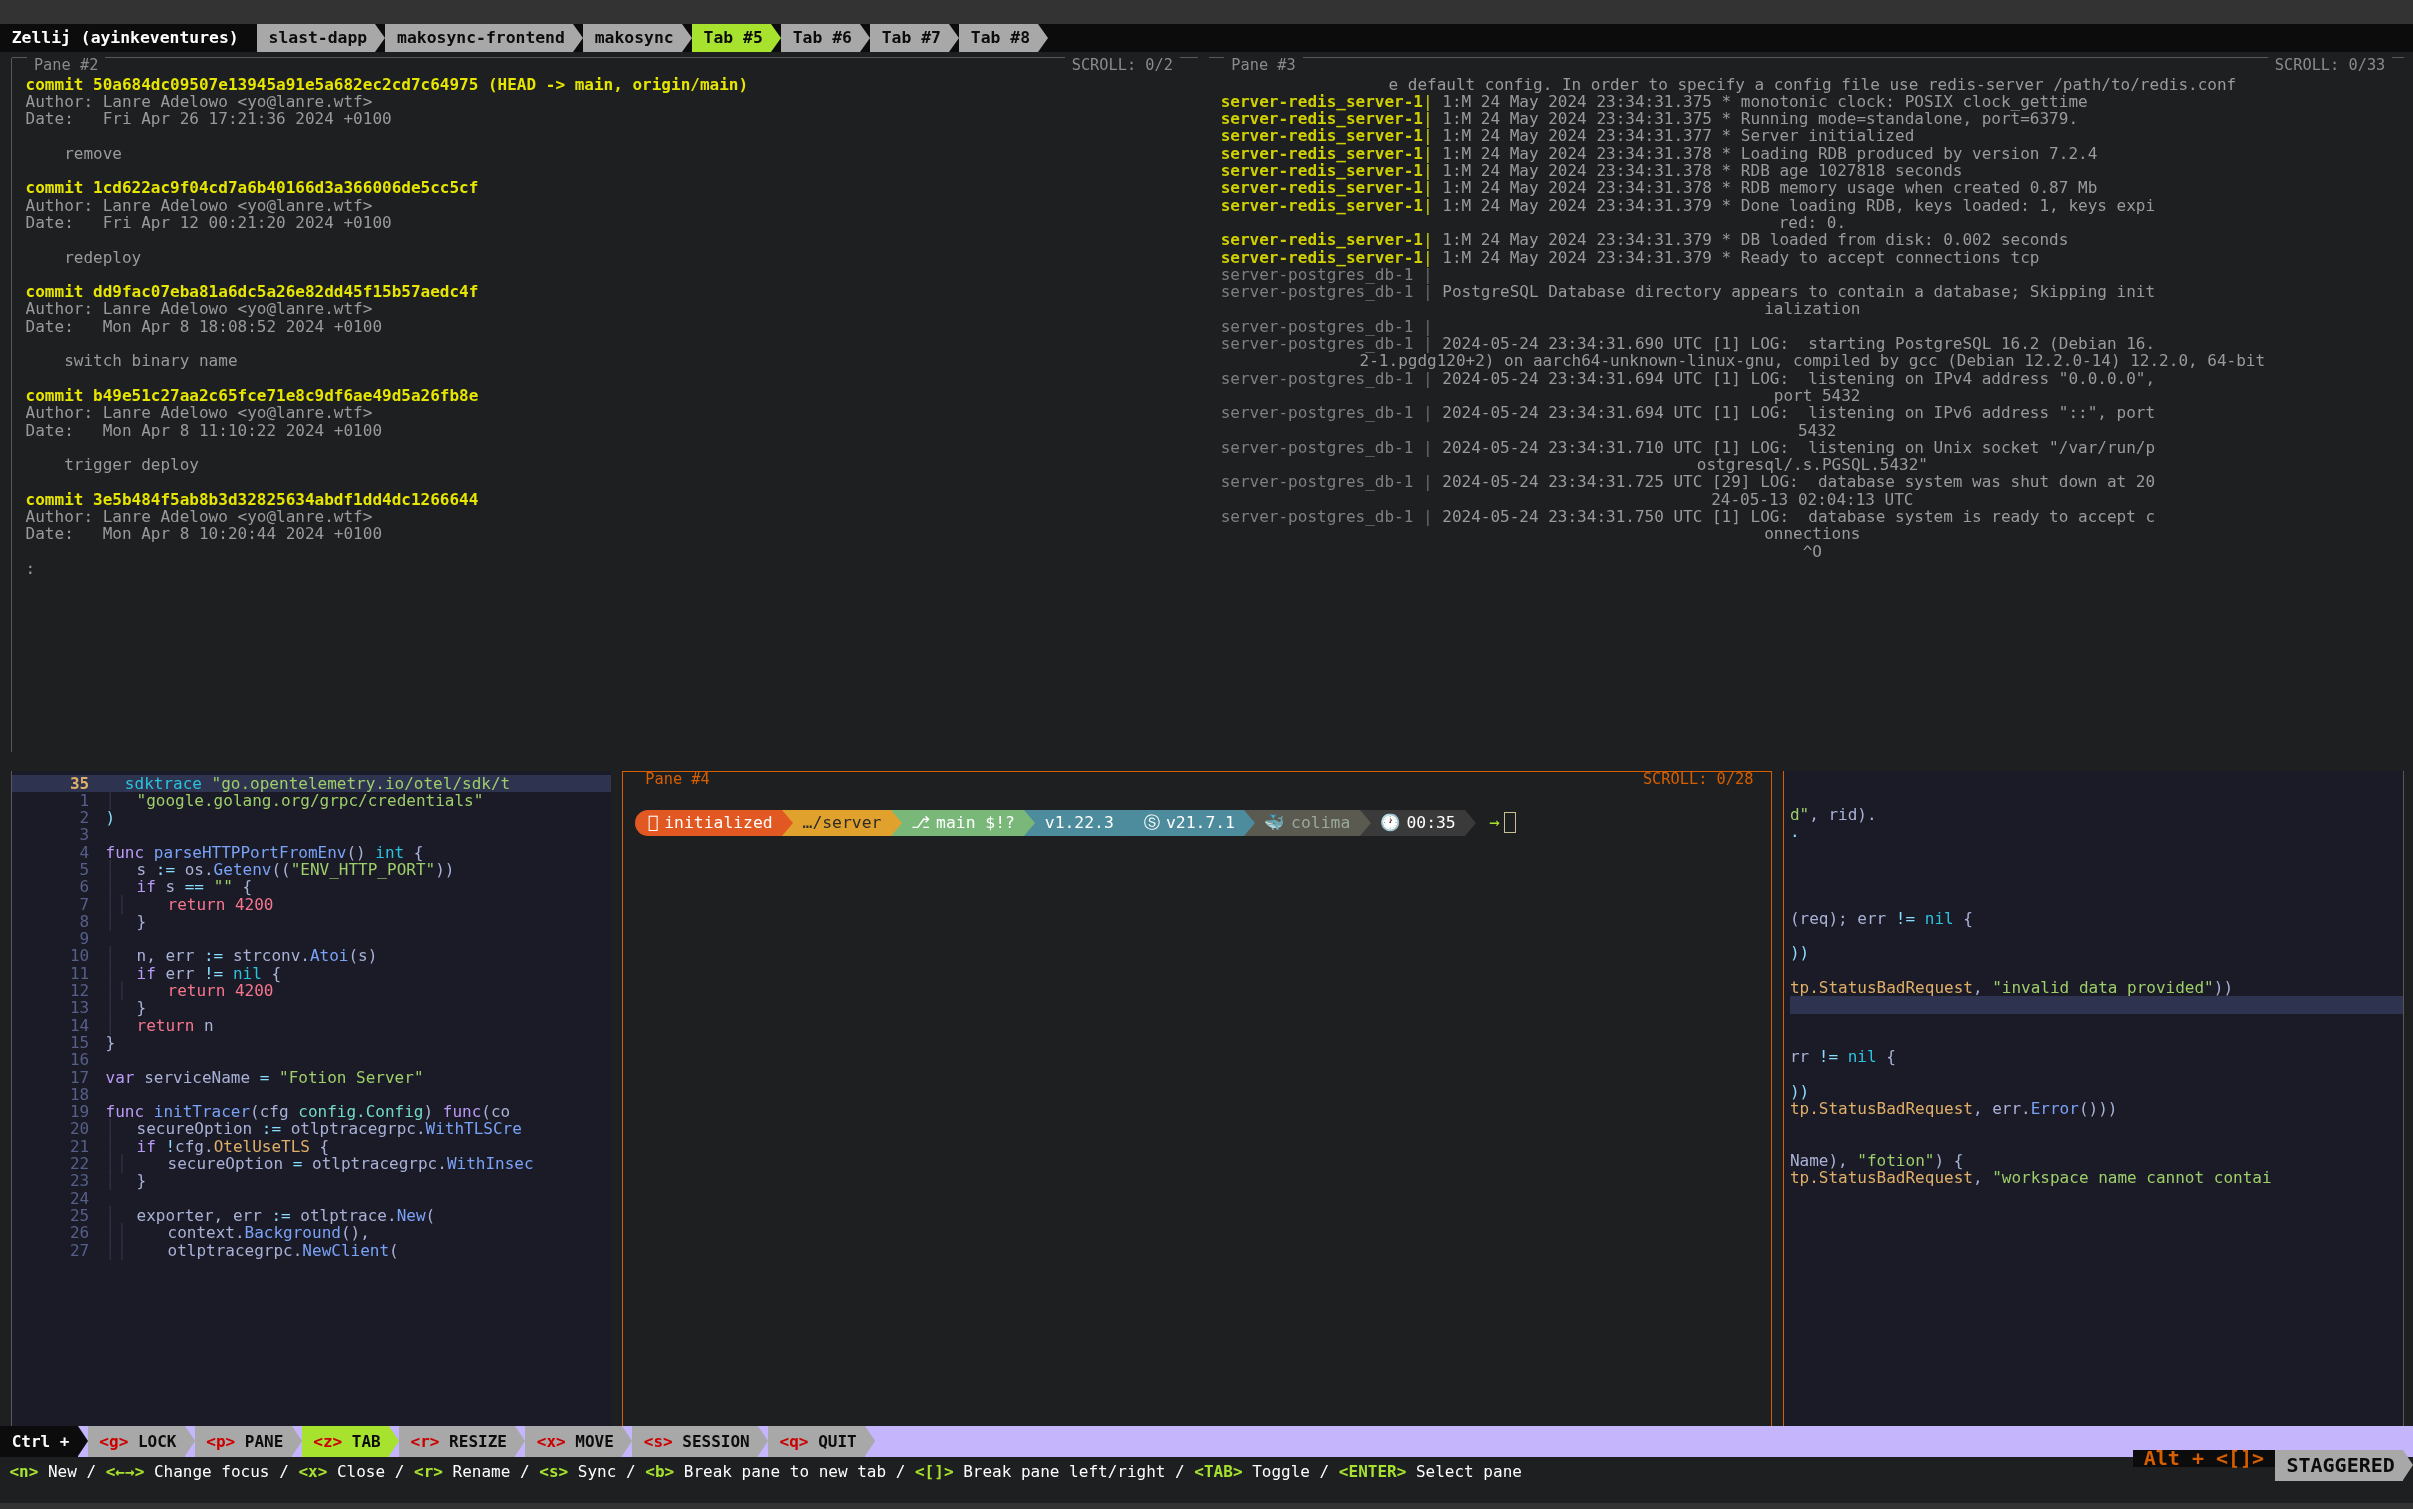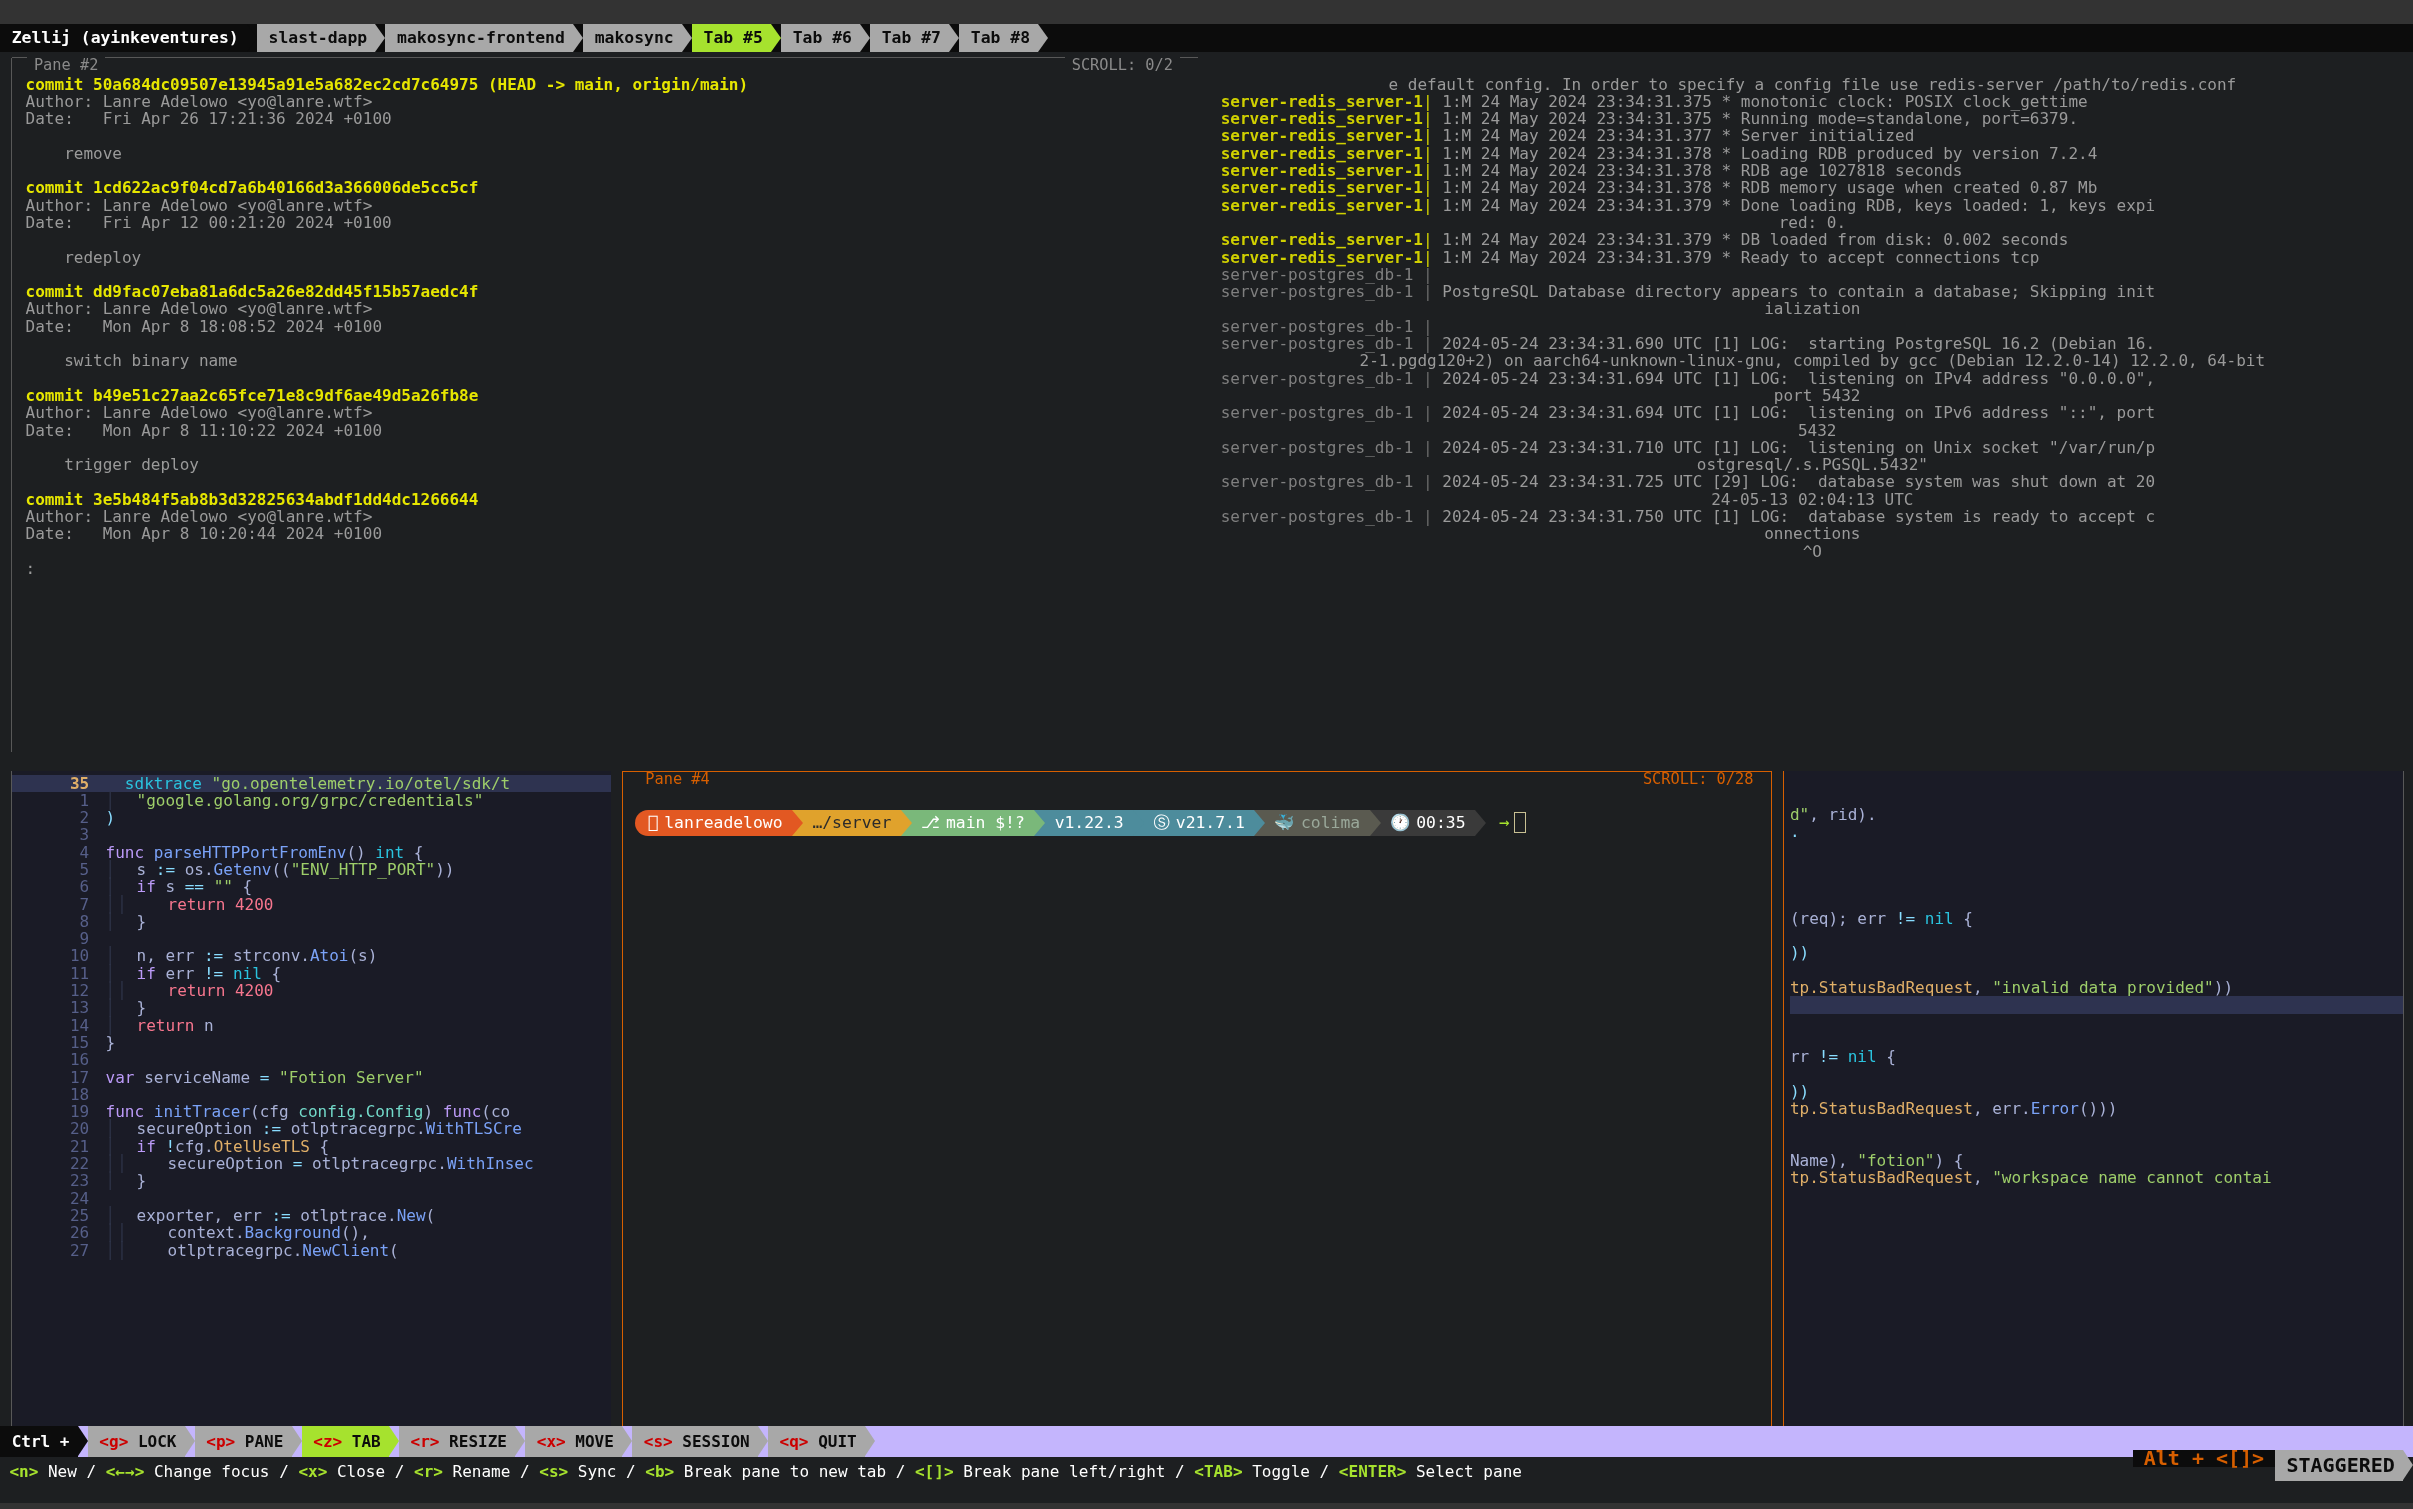--- a/index.html
+++ b/index.html
@@ -213,20 +213,27 @@
         <div class="ft-lead"></div>
         <div class="ft-label">Pane #2</div>
         <div class="ft-line"></div>
         <div class="ft-right">SCROLL:  0/2</div>
         <div class="ft-line" style="max-width:17.6px"></div>
       </div>
       <div class="pane-body term" id="pane2-body"><div class="c-yellow">commit 50a684dc09507e13945a91e5a682ec2cd7c64975 (HEAD -&gt; main, origin/main)</div><div class="c-grey">Author: Lanre Adelowo &lt;yo@lanre.wtf&gt;</div><div class="c-grey">Date:   Fri Apr 26 17:21:36 2024 +0100</div><div>&nbsp;</div><div class="c-grey">    remove</div><div>&nbsp;</div><div class="c-yellow">commit 1cd622ac9f04cd7a6b40166d3a366006de5cc5cf</div><div class="c-grey">Author: Lanre Adelowo &lt;yo@lanre.wtf&gt;</div><div class="c-grey">Date:   Fri Apr 12 00:21:20 2024 +0100</div><div>&nbsp;</div><div class="c-grey">    redeploy</div><div>&nbsp;</div><div class="c-yellow">commit dd9fac07eba81a6dc5a26e82dd45f15b57aedc4f</div><div class="c-grey">Author: Lanre Adelowo &lt;yo@lanre.wtf&gt;</div><div class="c-grey">Date:   Mon Apr 8 18:08:52 2024 +0100</div><div>&nbsp;</div><div class="c-grey">    switch binary name</div><div>&nbsp;</div><div class="c-yellow">commit b49e51c27aa2c65fce71e8c9df6ae49d5a26fb8e</div><div class="c-grey">Author: Lanre Adelowo &lt;yo@lanre.wtf&gt;</div><div class="c-grey">Date:   Mon Apr 8 11:10:22 2024 +0100</div><div>&nbsp;</div><div class="c-grey">    trigger deploy</div><div>&nbsp;</div><div class="c-yellow">commit 3e5b484f5ab8b3d32825634abdf1dd4dc1266644</div><div class="c-grey">Author: Lanre Adelowo &lt;yo@lanre.wtf&gt;</div><div class="c-grey">Date:   Mon Apr 8 10:20:44 2024 +0100</div><div>&nbsp;</div><div class="c-grey">:</div></div>
     </div>
 
     <div class="pane" id="pane3">
+      <div class="frame-title">
+        <div class="ft-lead"></div>
+        <div class="ft-label">Pane #3</div>
+        <div class="ft-line"></div>
+        <div class="ft-right">SCROLL:  0/33</div>
+        <div class="ft-line" style="max-width:11.7px"></div>
+      </div>
       <div class="pane-body term" id="pane3-body"><div class="msg">e default config. In order to specify a config file use redis-server /path/to/redis.conf</div><div><span class="svc">server-redis_server-1</span><span class="bar" style="">| </span><span class="msg">1:M 24 May 2024 23:34:31.375 * monotonic clock: POSIX clock_gettime</span></div><div><span class="svc">server-redis_server-1</span><span class="bar" style="">| </span><span class="msg">1:M 24 May 2024 23:34:31.375 * Running mode=standalone, port=6379.</span></div><div><span class="svc">server-redis_server-1</span><span class="bar" style="">| </span><span class="msg">1:M 24 May 2024 23:34:31.377 * Server initialized</span></div><div><span class="svc">server-redis_server-1</span><span class="bar" style="">| </span><span class="msg">1:M 24 May 2024 23:34:31.378 * Loading RDB produced by version 7.2.4</span></div><div><span class="svc">server-redis_server-1</span><span class="bar" style="">| </span><span class="msg">1:M 24 May 2024 23:34:31.378 * RDB age 1027818 seconds</span></div><div><span class="svc">server-redis_server-1</span><span class="bar" style="">| </span><span class="msg">1:M 24 May 2024 23:34:31.378 * RDB memory usage when created 0.87 Mb</span></div><div><span class="svc">server-redis_server-1</span><span class="bar" style="">| </span><span class="msg">1:M 24 May 2024 23:34:31.379 * Done loading RDB, keys loaded: 1, keys expi</span></div><div class="msg">red: 0.</div><div><span class="svc">server-redis_server-1</span><span class="bar" style="">| </span><span class="msg">1:M 24 May 2024 23:34:31.379 * DB loaded from disk: 0.002 seconds</span></div><div><span class="svc">server-redis_server-1</span><span class="bar" style="">| </span><span class="msg">1:M 24 May 2024 23:34:31.379 * Ready to accept connections tcp</span></div><div><span class="svc2">server-postgres_db-1 </span><span class="bar" style="color:#6a6a6a">| </span><span class="msg"></span></div><div><span class="svc2">server-postgres_db-1 </span><span class="bar" style="color:#6a6a6a">| </span><span class="msg">PostgreSQL Database directory appears to contain a database; Skipping init</span></div><div class="msg">ialization</div><div><span class="svc2">server-postgres_db-1 </span><span class="bar" style="color:#6a6a6a">| </span><span class="msg"></span></div><div><span class="svc2">server-postgres_db-1 </span><span class="bar" style="color:#6a6a6a">| </span><span class="msg">2024-05-24 23:34:31.690 UTC [1] LOG:  starting PostgreSQL 16.2 (Debian 16.</span></div><div class="msg">2-1.pgdg120+2) on aarch64-unknown-linux-gnu, compiled by gcc (Debian 12.2.0-14) 12.2.0, 64-bit</div><div><span class="svc2">server-postgres_db-1 </span><span class="bar" style="color:#6a6a6a">| </span><span class="msg">2024-05-24 23:34:31.694 UTC [1] LOG:  listening on IPv4 address "0.0.0.0",</span></div><div class="msg"> port 5432</div><div><span class="svc2">server-postgres_db-1 </span><span class="bar" style="color:#6a6a6a">| </span><span class="msg">2024-05-24 23:34:31.694 UTC [1] LOG:  listening on IPv6 address "::", port</span></div><div class="msg"> 5432</div><div><span class="svc2">server-postgres_db-1 </span><span class="bar" style="color:#6a6a6a">| </span><span class="msg">2024-05-24 23:34:31.710 UTC [1] LOG:  listening on Unix socket "/var/run/p</span></div><div class="msg">ostgresql/.s.PGSQL.5432"</div><div><span class="svc2">server-postgres_db-1 </span><span class="bar" style="color:#6a6a6a">| </span><span class="msg">2024-05-24 23:34:31.725 UTC [29] LOG:  database system was shut down at 20</span></div><div class="msg">24-05-13 02:04:13 UTC</div><div><span class="svc2">server-postgres_db-1 </span><span class="bar" style="color:#6a6a6a">| </span><span class="msg">2024-05-24 23:34:31.750 UTC [1] LOG:  database system is ready to accept c</span></div><div class="msg">onnections</div><div class="msg">^O</div></div>
     </div>
 
     <div class="pane" id="editor">
       <div class="pane-body code" id="editor-body" style="top:3.5px"><div class="codeline hl"><span class="ln cur">35</span><span class="k-plain">  </span><span class="k-type">sdktrace</span><span class="k-plain"> </span><span class="k-str">"go.opentelemetry.io/otel/sdk/t</span></div><div class="codeline"><span class="ln">1</span><span class="gutterbar">│</span><span class="k-plain">  </span><span class="k-str">"google.golang.org/grpc/credentials"</span></div><div class="codeline"><span class="ln">2</span><span class="k-punc">)</span></div><div class="codeline"><span class="ln">3</span>&nbsp;</div><div class="codeline"><span class="ln">4</span><span class="k-kw">func </span><span class="k-fn">parseHTTPPortFromEnv</span><span class="k-plain">() </span><span class="k-type">int</span><span class="k-plain"> {</span></div><div class="codeline"><span class="ln">5</span><span class="gutterbar">│</span><span class="k-plain">  s </span><span class="k-op">:=</span><span class="k-plain"> os.</span><span class="k-fn">Getenv</span><span class="k-plain">((</span><span class="k-str">"ENV_HTTP_PORT"</span><span class="k-plain">))</span></div><div class="codeline"><span class="ln">6</span><span class="gutterbar">│</span><span class="k-plain">  </span><span class="k-kw">if</span><span class="k-plain"> s </span><span class="k-op">==</span><span class="k-plain"> </span><span class="k-str">""</span><span class="k-plain"> {</span></div><div class="codeline"><span class="ln">7</span><span class="gutterbar">│</span><span class="gutterbar">│</span><span class="k-plain">    </span><span class="k-ret">return</span><span class="k-plain"> </span><span class="k-ret">4200</span></div><div class="codeline"><span class="ln">8</span><span class="gutterbar">│</span><span class="k-plain">  }</span></div><div class="codeline"><span class="ln">9</span>&nbsp;</div><div class="codeline"><span class="ln">10</span><span class="gutterbar">│</span><span class="k-plain">  n, err </span><span class="k-op">:=</span><span class="k-plain"> strconv.</span><span class="k-fn">Atoi</span><span class="k-plain">(s)</span></div><div class="codeline"><span class="ln">11</span><span class="gutterbar">│</span><span class="k-plain">  </span><span class="k-kw">if</span><span class="k-plain"> err </span><span class="k-op">!=</span><span class="k-plain"> </span><span class="k-type">nil</span><span class="k-plain"> {</span></div><div class="codeline"><span class="ln">12</span><span class="gutterbar">│</span><span class="gutterbar">│</span><span class="k-plain">    </span><span class="k-ret">return</span><span class="k-plain"> </span><span class="k-ret">4200</span></div><div class="codeline"><span class="ln">13</span><span class="gutterbar">│</span><span class="k-plain">  }</span></div><div class="codeline"><span class="ln">14</span><span class="gutterbar">│</span><span class="k-plain">  </span><span class="k-ret">return</span><span class="k-plain"> n</span></div><div class="codeline"><span class="ln">15</span><span class="k-plain">}</span></div><div class="codeline"><span class="ln">16</span>&nbsp;</div><div class="codeline"><span class="ln">17</span><span class="k-kw">var</span><span class="k-plain"> serviceName </span><span class="k-op">=</span><span class="k-plain"> </span><span class="k-str">"Fotion Server"</span></div><div class="codeline"><span class="ln">18</span>&nbsp;</div><div class="codeline"><span class="ln">19</span><span class="k-kw">func </span><span class="k-fn">initTracer</span><span class="k-plain">(cfg </span><span class="k-field">config.Config</span><span class="k-plain">) </span><span class="k-kw">func</span><span class="k-plain">(co</span></div><div class="codeline"><span class="ln">20</span><span class="gutterbar">│</span><span class="k-plain">  secureOption </span><span class="k-op">:=</span><span class="k-plain"> otlptracegrpc.</span><span class="k-fn">WithTLSCre</span></div><div class="codeline"><span class="ln">21</span><span class="gutterbar">│</span><span class="k-plain">  </span><span class="k-kw">if</span><span class="k-plain"> </span><span class="k-op">!</span><span class="k-plain">cfg.</span><span class="k-const">OtelUseTLS</span><span class="k-plain"> {</span></div><div class="codeline"><span class="ln">22</span><span class="gutterbar">│</span><span class="gutterbar">│</span><span class="k-plain">    secureOption </span><span class="k-op">=</span><span class="k-plain"> otlptracegrpc.</span><span class="k-fn">WithInsec</span></div><div class="codeline"><span class="ln">23</span><span class="gutterbar">│</span><span class="k-plain">  }</span></div><div class="codeline"><span class="ln">24</span>&nbsp;</div><div class="codeline"><span class="ln">25</span><span class="gutterbar">│</span><span class="k-plain">  exporter, err </span><span class="k-op">:=</span><span class="k-plain"> otlptrace.</span><span class="k-fn">New</span><span class="k-plain">(</span></div><div class="codeline"><span class="ln">26</span><span class="gutterbar">│</span><span class="gutterbar">│</span><span class="k-plain">    context.</span><span class="k-fn">Background</span><span class="k-plain">(),</span></div><div class="codeline"><span class="ln">27</span><span class="gutterbar">│</span><span class="gutterbar">│</span><span class="k-plain">    otlptracegrpc.</span><span class="k-fn">NewClient</span><span class="k-plain">(</span></div></div>
       <div class="statusline">
         <div class="sl-mode">NORMAL</div>
         <div class="sl-arrow"></div>
         <div class="sl-seg">
           <span>⑂</span>
@@ -247,21 +254,21 @@
         <div class="ft-lead"></div>
         <div class="ft-label">Pane #4</div>
         <div class="ft-line"></div>
         <div class="ft-right">SCROLL:  0/28</div>
         <div class="ft-line" style="max-width:10.6px"></div>
       </div>
       <div class="pane-body">
         <div class="pl" id="pane4-prompt">
             <div class="pl-seg" style="background:#e25822;color:#ffffff">
               <span class="apple"></span>
-              <span>lanreadelowo</span>
+              <span>initialized</span>
             </div>
             <div class="pl-arr" style="border-left-color:#e25822;background:#e0a22c"></div>
             <div class="pl-seg" style="background:#e0a22c;color:#2b2b2b">
               <span>…/server</span>
             </div>
             <div class="pl-arr" style="border-left-color:#e0a22c;background:#7ab87a"></div>
             <div class="pl-seg" style="background:#7ab87a;color:#ffffff">
               <span>⎇</span>
               <span>main $!?</span>
             </div>

